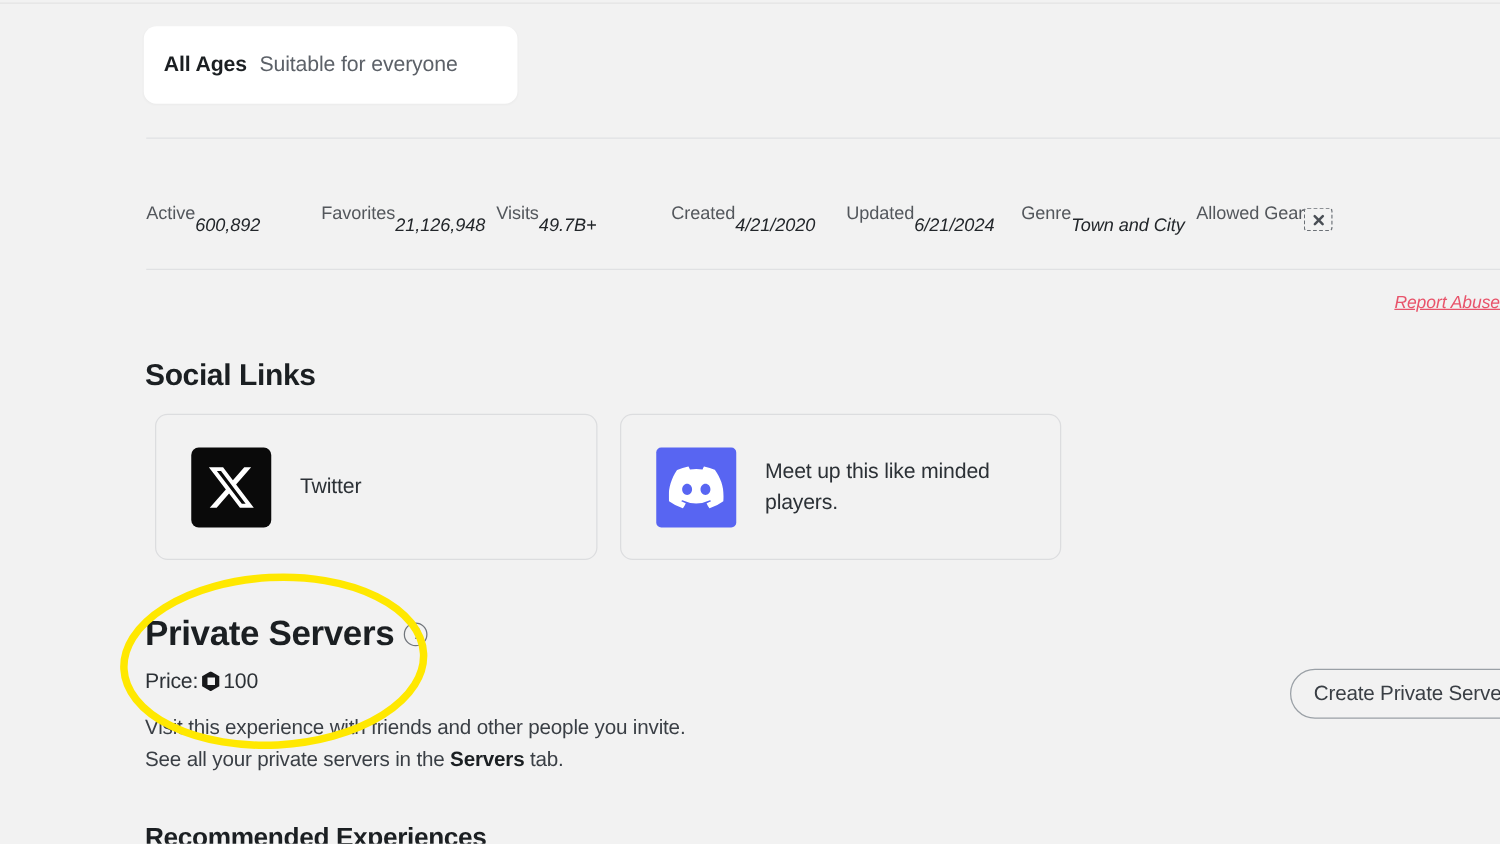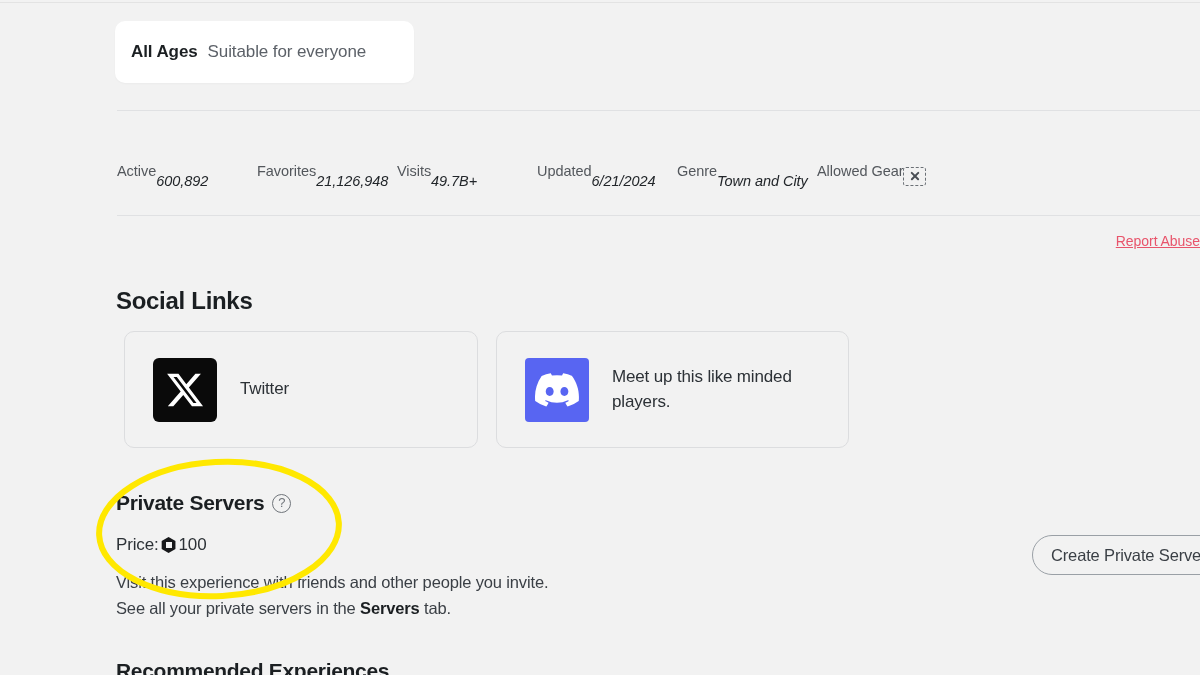--- a/index.html
+++ b/index.html
@@ -125,20 +125,21 @@
   
   .report-link {
     position: absolute;
     right: 0px; top: 233px;
     font-size: 14px;
     color: #e8546b;
     font-weight: 500;
     white-space: nowrap;
     padding-right: 0;
     letter-spacing: -0.05px;
+    font-style: italic;
   }
 
   
   .section-title {
     position: absolute;
     font-size: 24px;
     font-weight: 700;
     color: #1b1f22;
     letter-spacing: -0.3px;
   }
@@ -184,21 +185,21 @@
 
   
   .ps-heading {
     position: absolute;
     left: 116px; top: 491px;
     display: flex;
     align-items: center;
     gap: 8px;
   }
   .ps-heading-text {
-    font-size: 21px;
+    font-size: 28px;
     font-weight: 700;
     color: #1b1f22;
     letter-spacing: -0.3px;
   }
   .help-icon {
     width: 19px; height: 19px;
     border: 1.5px solid #70757b;
     border-radius: 50%;
     display: flex;
     align-items: center;
@@ -306,20 +307,24 @@
     </div>
     <div class="stat">
       <span class="stat-label">Favorites</span>
       <span class="stat-value">21,126,948</span>
     </div>
     <div class="stat">
       <span class="stat-label">Visits</span>
       <span class="stat-value">49.7B+</span>
     </div>
     <div class="stat">
+      <span class="stat-label">Created</span>
+      <span class="stat-value">4/21/2020</span>
+    </div>
+    <div class="stat">
       <span class="stat-label">Updated</span>
       <span class="stat-value">6/21/2024</span>
     </div>
     <div class="stat">
       <span class="stat-label">Genre</span>
       <span class="stat-value">Town and City</span>
     </div>
     <div class="stat">
       <span class="stat-label">Allowed Gear</span>
       <span class="stat-value icon-value">

